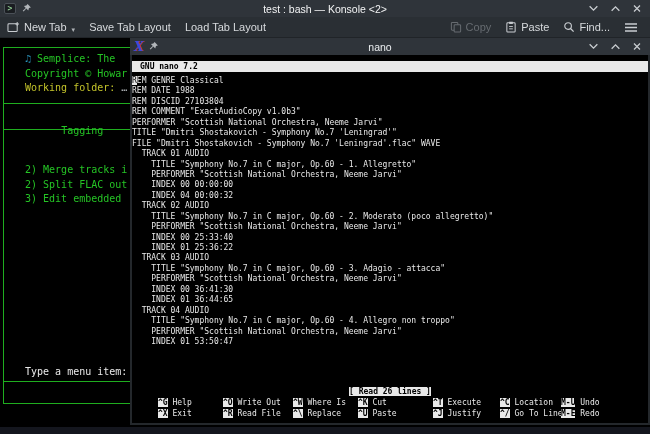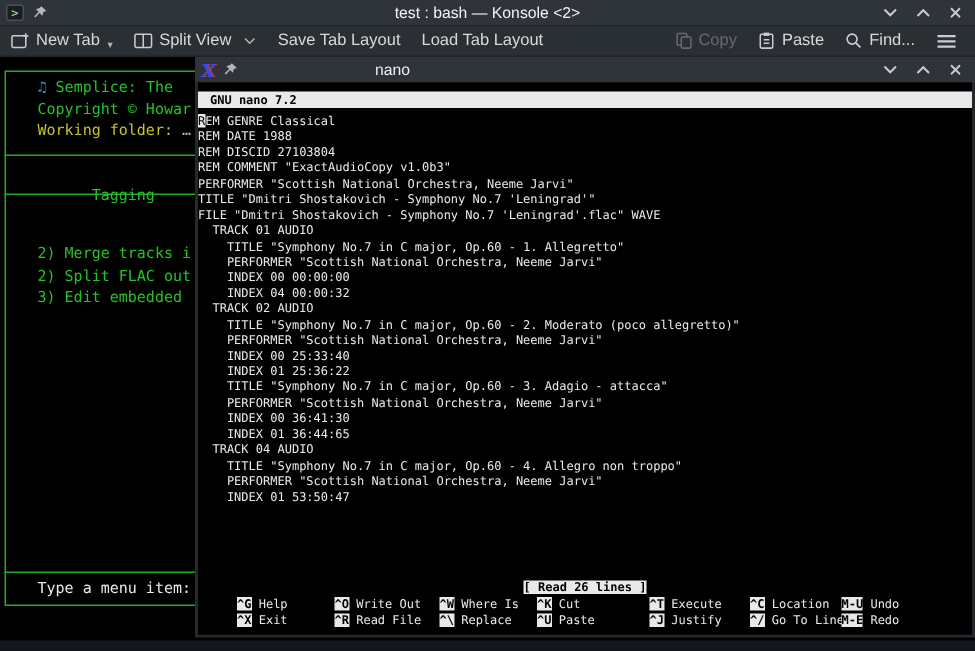--- a/index.html
+++ b/index.html
@@ -55,21 +55,21 @@
   .nano-window {
     position:absolute; left:130px; top:38px; width:520px; height:387px;
     background:#000; border:2px solid #24282c; border-top:none; z-index:4;
   }
   .nano-titlebar {
     position:absolute; left:-2px; top:0; width:520px; height:17px;
     background:#2f343a; display:flex; align-items:center;
     color:#eceff1; font-size:10.5px;
   }
   .nano-titlebar .tb-left { display:flex; align-items:center; gap:5px; padding-left:4px; width:120px; }
-  .nano-titlebar .tb-title { flex:1; }
+  .nano-titlebar .tb-title { flex:1; text-align:center; }
   .xterm-glyph {
     font-family:"DejaVu Serif", serif; font-weight:bold; font-style:italic;
     color:#3a49e0; text-shadow:1px 0 0 #cf3b2e; font-size:12px; line-height:12px;
   }
   .nano-content {
     position:absolute; left:0; top:17px; width:516px; height:368px; background:#000;
     font-family:"DejaVu Sans Mono", monospace; font-size:8px; color:#e9e9e9;
   }
   .nano-header {
     position:relative; margin-top:6px; height:11px; background:#e9e9e9; color:#000;
@@ -123,30 +123,20 @@
   <div class="toolbar">
     <div class="tool-btn">
       <svg width="13" height="12" viewBox="0 0 14 13">
         <rect x="1" y="3" width="10" height="8.5" rx="1" fill="none" stroke="#c9cdd1" stroke-width="1.1"></rect>
         <path d="M11 1.2v4M9 3.2h4" stroke="#c9cdd1" stroke-width="1.1"></path>
       </svg>
       <span>New Tab</span>
       <span class="mini-caret">▾</span>
     </div>
     <div class="tool-btn">
-      <svg width="13" height="12" viewBox="0 0 14 13">
-        <rect x="1" y="2" width="12" height="9.5" rx="1" fill="none" stroke="#c9cdd1" stroke-width="1.1"></rect>
-        <line x1="7" y1="2" x2="7" y2="11.5" stroke="#c9cdd1" stroke-width="1.1"></line>
-      </svg>
-      <span>Split View</span>
-      <svg width="9" height="8" viewBox="0 0 10 8" style="margin-left:4px">
-          <polyline points="1.5,2.5 5,6 8.5,2.5" fill="none" stroke="#aeb2b6" stroke-width="1.2"></polyline>
-        </svg>
-    </div>
-    <div class="tool-btn">
       <span>Save Tab Layout</span>
     </div>
     <div class="tool-btn">
       <span>Load Tab Layout</span>
     </div>
     <div class="spacer"></div>
     <div class="tool-btn disabled">
       <svg width="12" height="12" viewBox="0 0 13 13">
         <rect x="1.5" y="1.5" width="7" height="8.5" rx="1" fill="none" stroke="#666b70" stroke-width="1.1"></rect>
         <rect x="4.5" y="4" width="7" height="8" rx="1" fill="#2a2f34" stroke="#666b70" stroke-width="1.1"></rect>
@@ -186,21 +176,21 @@
     <div class="t-line" style="top:44px"><span class="yellow">Working folder: </span><span class="dots">…</span></div>
 
     <div class="t-line" style="top:76px">
       <span class="green">Tagging</span><span class="green tab-gap">Audi</span>
     </div>
 
     <div class="t-line green" style="top:126px">2) Merge tracks i</div>
     <div class="t-line green" style="top:140.5px">2) Split FLAC out</div>
     <div class="t-line green" style="top:155px">3) Edit embedded </div>
 
-    <div class="t-line white" style="top:349px">Type a menu item:</div>
+    <div class="t-line white" style="top:328px">Type a menu item:</div>
   </div>
 
   <div class="nano-window">
     <div class="nano-titlebar">
       <div class="tb-left">
         <span class="xterm-glyph">X</span>
         <svg class="pin" width="11" height="11" viewBox="0 0 12 12">
           <path d="M7.2 1.2l3.6 3.6-2.1 0.7-0.8 2.6-2-2-3.1 3.3-0.9-0.9 3.3-3.1-2-2 2.6-0.8z" fill="#c9cdd1"></path>
         </svg>
       </div>
@@ -234,20 +224,21 @@
           <div class="nano-line">  TRACK 01 AUDIO</div>
           <div class="nano-line">    TITLE "Symphony No.7 in C major, Op.60 - 1. Allegretto"</div>
           <div class="nano-line">    PERFORMER "Scottish National Orchestra, Neeme Jarvi"</div>
           <div class="nano-line">    INDEX 00 00:00:00</div>
           <div class="nano-line">    INDEX 04 00:00:32</div>
           <div class="nano-line">  TRACK 02 AUDIO</div>
           <div class="nano-line">    TITLE "Symphony No.7 in C major, Op.60 - 2. Moderato (poco allegretto)"</div>
           <div class="nano-line">    PERFORMER "Scottish National Orchestra, Neeme Jarvi"</div>
           <div class="nano-line">    INDEX 00 25:33:40</div>
           <div class="nano-line">    INDEX 01 25:36:22</div>
+          <div class="nano-line">  TRACK 03 AUDIO</div>
           <div class="nano-line">    TITLE "Symphony No.7 in C major, Op.60 - 3. Adagio - attacca"</div>
           <div class="nano-line">    PERFORMER "Scottish National Orchestra, Neeme Jarvi"</div>
           <div class="nano-line">    INDEX 00 36:41:30</div>
           <div class="nano-line">    INDEX 01 36:44:65</div>
           <div class="nano-line">  TRACK 04 AUDIO</div>
           <div class="nano-line">    TITLE "Symphony No.7 in C major, Op.60 - 4. Allegro non troppo"</div>
           <div class="nano-line">    PERFORMER "Scottish National Orchestra, Neeme Jarvi"</div>
           <div class="nano-line">    INDEX 01 53:50:47</div>
         </div>
       <div class="nano-status"><span>[ Read 26 lines ]</span></div>

